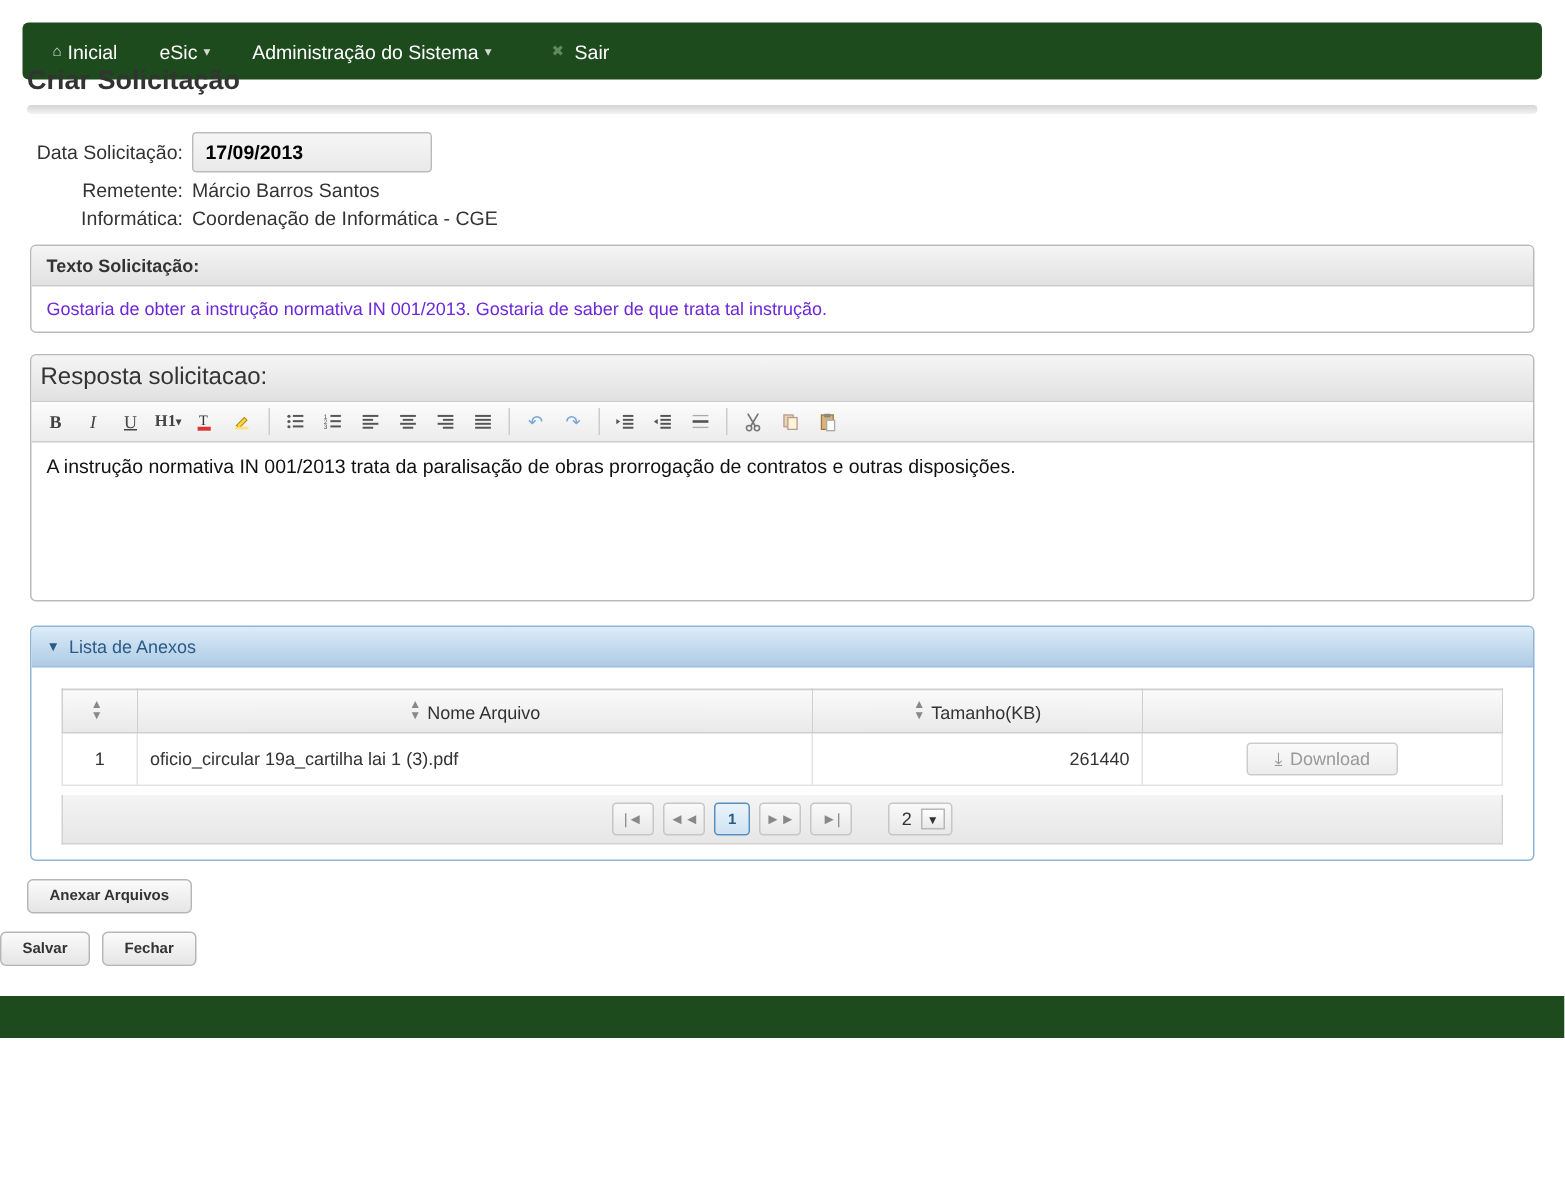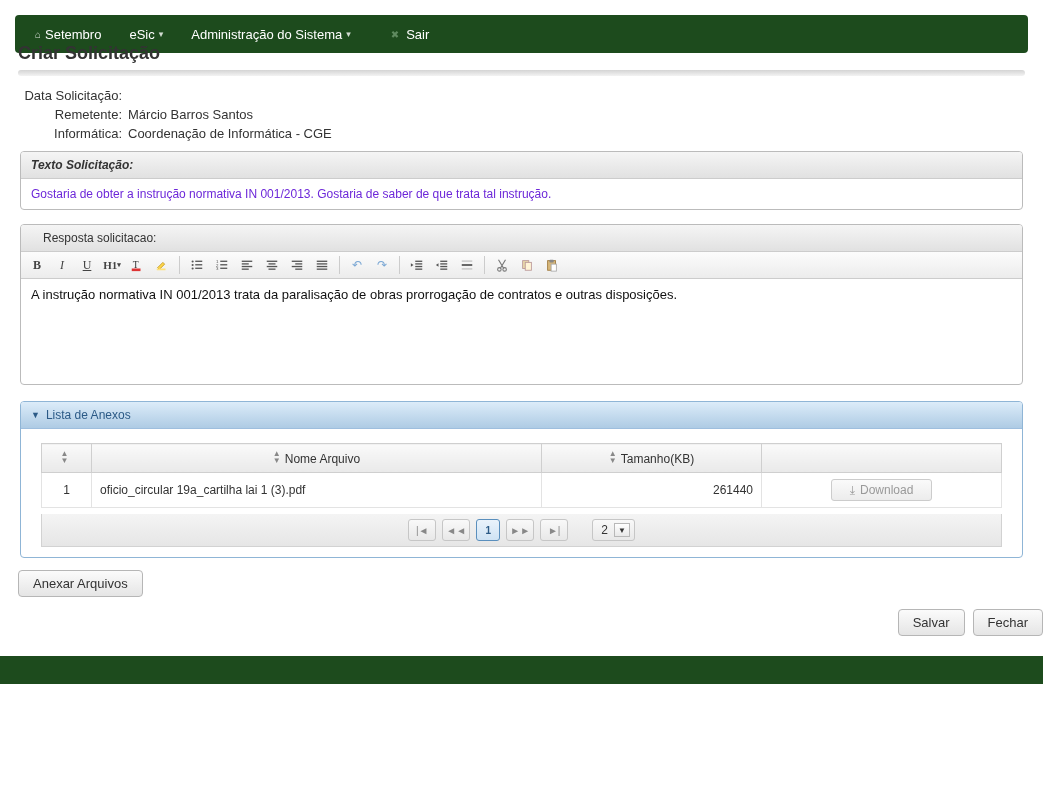--- a/index.html
+++ b/index.html
@@ -92,38 +92,37 @@
     border-radius: 4px;
     overflow: hidden;
   }
   .panel-hdr {
     background: linear-gradient(#f5f5f5,#e1e1e1);
     border-bottom: 1px solid #ccc;
     padding: 6px 10px;
     font-size: 12px;
     font-weight: bold;
     color: #333;
-    font-style: italic;
   }
   .panel-body {
     padding: 8px 10px;
     font-size: 12px;
     color: #6d28d9;
   }
   
   .resp-panel {
     margin: 14px 2px 0 2px;
     border: 1px solid #bbb;
     border-radius: 4px;
     overflow: hidden;
   }
   .resp-hdr {
     background: linear-gradient(#f5f5f5,#e1e1e1);
-    padding: 6px 22px;
-    font-size: 12px;
+    padding: 6px 6px;
+    font-size: 16px;
     border-bottom: 1px solid #ccc;
   }
   .toolbar {
     background: linear-gradient(#fcfcfc,#ececec);
     border-bottom: 1px solid #ccc;
     padding: 3px 6px;
     display: flex;
     align-items: center;
     gap: 5px;
     flex-wrap: wrap;
@@ -223,47 +222,48 @@
     padding:0 4px 0 8px; gap:6px; font-size:12px;
   }
   .psel .dd {
     border:1px solid #b8b8b8; background:linear-gradient(#fff,#e8e8e8);
     width:16px;height:14px;display:inline-flex;align-items:center;justify-content:center;
     font-size:8px;
   }
   
   .btn {
     border:1px solid #b6b6b6; background:linear-gradient(#fbfbfb,#e5e5e5);
-    border-radius:4px; padding:5px 14px; font-size:13px; cursor:pointer;
+    border-radius:4px; padding:5px 14px; font-size:10px; cursor:pointer;
     color:#333;
+    font-weight:bold;
   }
   .bottom-actions {
     margin: 12px 18px 0 18px;
   }
   .center-actions {
     text-align:center; margin: 12px 0 18px 0;
-    display:flex; justify-content:flex-end; gap:8px;
+    display:flex; justify-content:flex-start; gap:8px;
   }
   
   .footer-bar {
     background:#1d4b1d;
     height:28px;
     margin-top:20px;
   }
   .content-inner { margin: 0 18px; }
 </style>
 </head>
 <body>
 
 <div class="container">
 
   <div class="topnav">
     <div class="item">
       <span class="home-icon">⌂</span>
-      <span>Setembro</span>
+      <span>Inicial</span>
     </div>
     <div class="item">
       <span>eSic</span>
       <span class="arrow">▾</span>
     </div>
     <div class="item">
       <span>Administração do Sistema</span>
       <span class="arrow">▾</span>
     </div>
     <div class="item" style="margin-left:12px">
@@ -273,20 +273,21 @@
   </div>
 
   <div class="header-area">
     <div class="page-title">Criar Solicitação</div>
     <hr class="grad">
   </div>
 
   <div class="info-block">
     <div class="info-row">
       <div class="lbl">Data Solicitação:</div>
+      <input class="date-input" readonly="" value="17/09/2013" style="">
     </div>
     <div class="info-row">
       <div class="lbl">Remetente:</div>
       <div>Márcio Barros Santos</div>
     </div>
     <div class="info-row">
       <div class="lbl">Informática:</div>
       <div>Coordenação de Informática - CGE</div>
     </div>
   </div>

